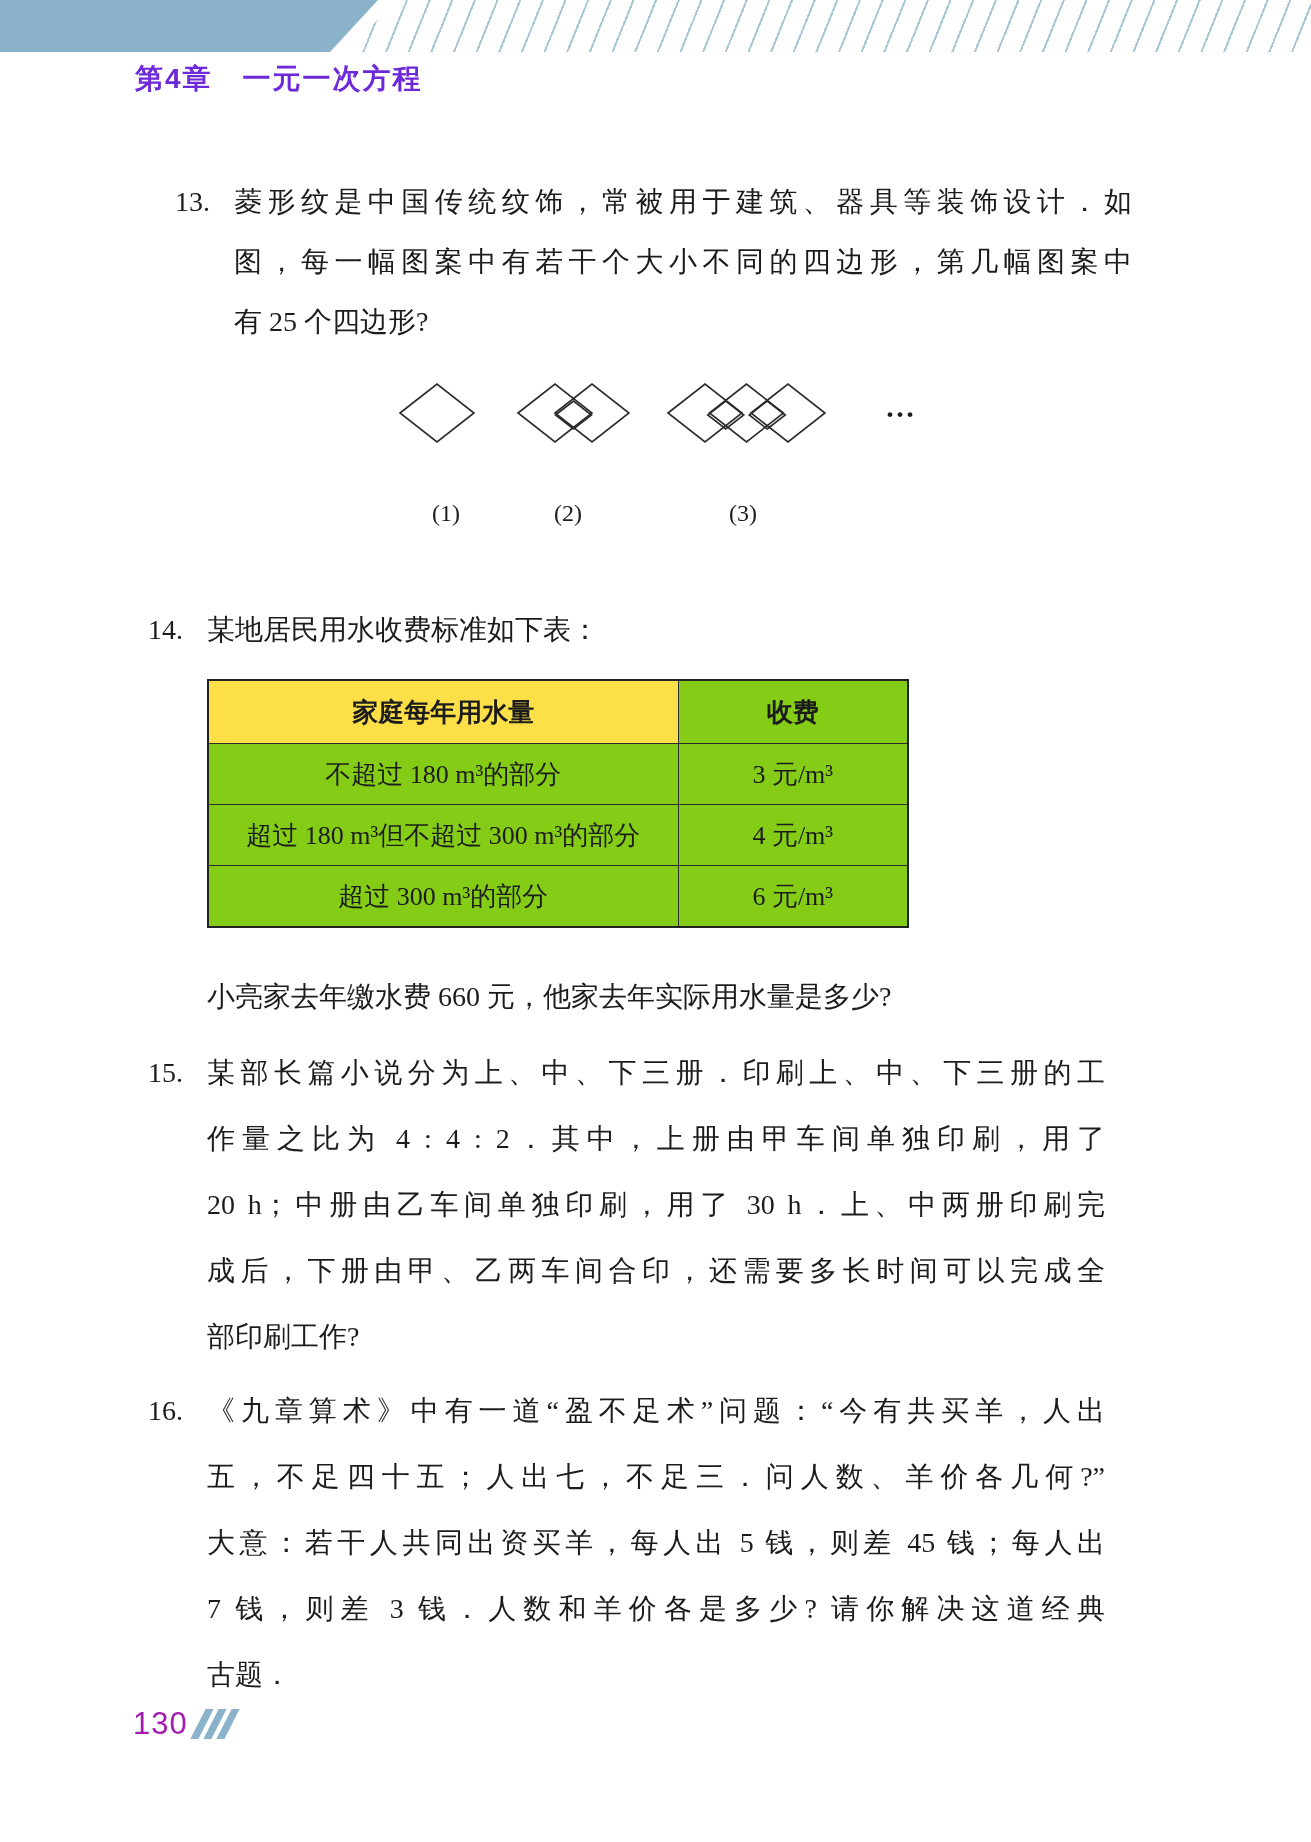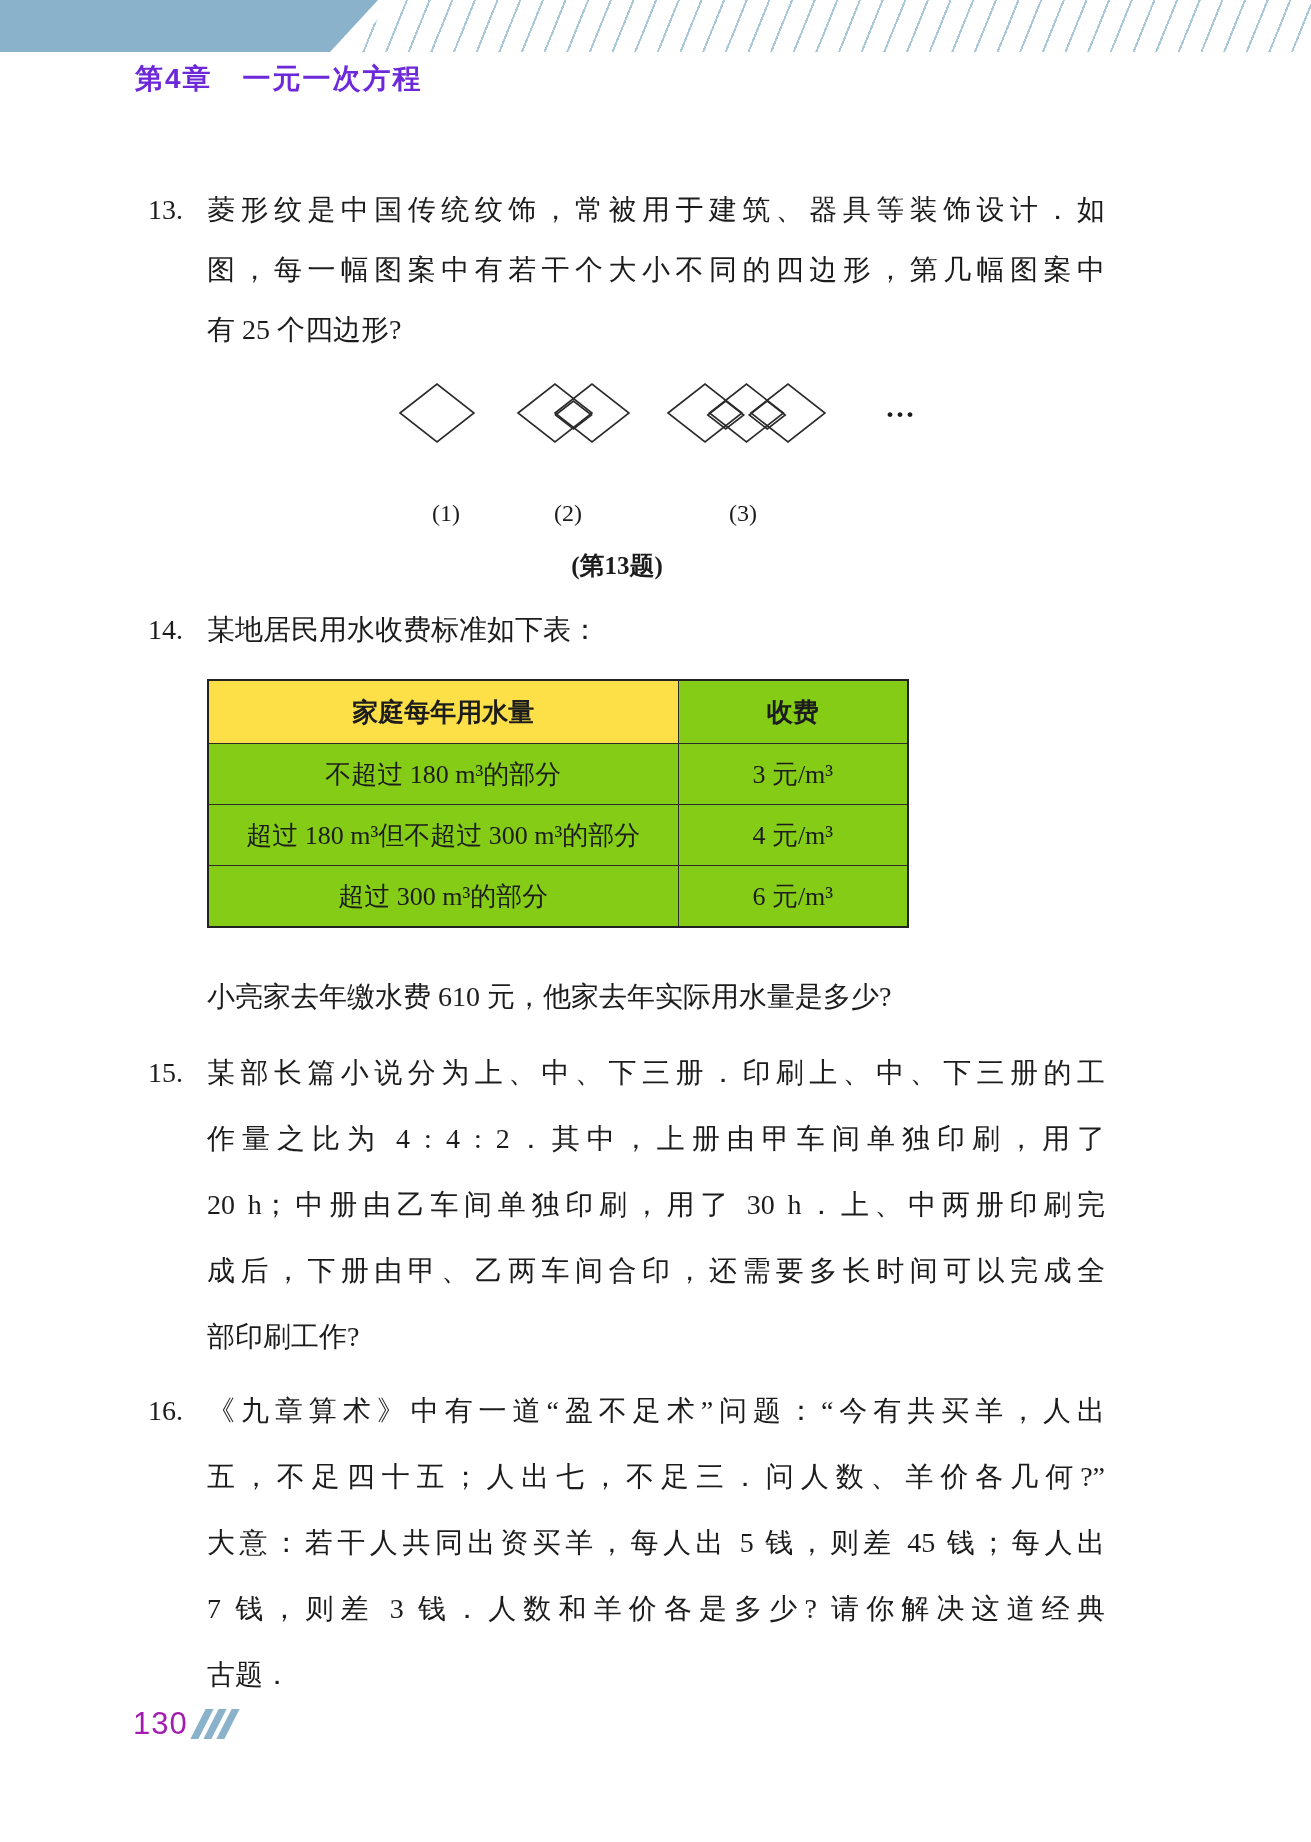--- a/index.html
+++ b/index.html
@@ -65,21 +65,21 @@
 
 <div class="page">
 
   <div class="banner">
     <div class="banner-hatch" style="background: repeating-linear-gradient(112deg, rgb(169, 200, 217) 0px, rgb(169, 200, 217) 2px, transparent 2px, transparent 21px);"></div>
     <div class="banner-white"></div>
     <div class="banner-blue" style="background: rgb(138, 179, 203);"></div>
   </div>
   <div class="chapter-title">第4章　一元一次方程</div>
 
-  <div class="problem lh60" style="top:180px;">
+  <div class="problem lh60" style="top:172px;margin-left:27px;">
     <div class="pnum">13.</div>
     <div class="plines">
       <div class="jline">菱形纹是中国传统纹饰，常被用于建筑、器具等装饰设计．如</div>
       <div class="jline">图，每一幅图案中有若干个大小不同的四边形，第几幅图案中</div>
       <div class="jshort">有 25 个四边形?</div>
     </div>
   </div>
 
   <svg class="fig-svg" width="660" height="70" viewBox="0 0 660 70">
     <g fill="none" stroke="#2a2a2a" stroke-width="1.6" stroke-linejoin="miter">
@@ -94,21 +94,20 @@
       <polygon points="409.5,33 446.5,4 483.5,33 446.5,62"></polygon>
       <polygon points="451,33 488,4 525,33 488,62"></polygon>
       <polygon points="407.75,35 425.75,21 443.75,35 425.75,49"></polygon>
       <polygon points="449.25,35 467.25,21 485.25,35 467.25,49"></polygon>
     </g>
     <text x="600" y="44" font-size="30" font-weight="bold" fill="#1c1c1c" text-anchor="middle">···</text>
   </svg>
   <div class="fig-label" style="left:406px;">(1)</div>
   <div class="fig-label" style="left:528px;">(2)</div>
   <div class="fig-label" style="left:703px;">(3)</div>
-  <div class="fig-caption">(第13题)</div>
 
   <div class="problem lh44" style="top:608px;justify-content:center;">
     <div class="pnum">14.</div>
     <div class="plines">
       <div class="jshort">某地居民用水收费标准如下表：</div>
     </div>
   </div>
 
   <table class="wtable">
     <colgroup>
@@ -130,21 +129,21 @@
         <td>超过 180 m³但不超过 300 m³的部分</td>
         <td>4 元/m³</td>
       </tr>
       <tr>
         <td>超过 300 m³的部分</td>
         <td>6 元/m³</td>
       </tr>
     </tbody>
   </table>
 
-  <div class="q-line">小亮家去年缴水费 610 元，他家去年实际用水量是多少?</div>
+  <div class="q-line">小亮家去年缴水费 660 元，他家去年实际用水量是多少?</div>
 
   <div class="problem lh66" style="top:1040px;">
     <div class="pnum">15.</div>
     <div class="plines">
       <div class="jline">某部长篇小说分为上、中、下三册．印刷上、中、下三册的工</div>
       <div class="jline">作量之比为 4 : 4 : 2．其中，上册由甲车间单独印刷，用了</div>
       <div class="jline">20 h；中册由乙车间单独印刷，用了 30 h．上、中两册印刷完</div>
       <div class="jline">成后，下册由甲、乙两车间合印，还需要多长时间可以完成全</div>
       <div class="jshort">部印刷工作?</div>
     </div>

